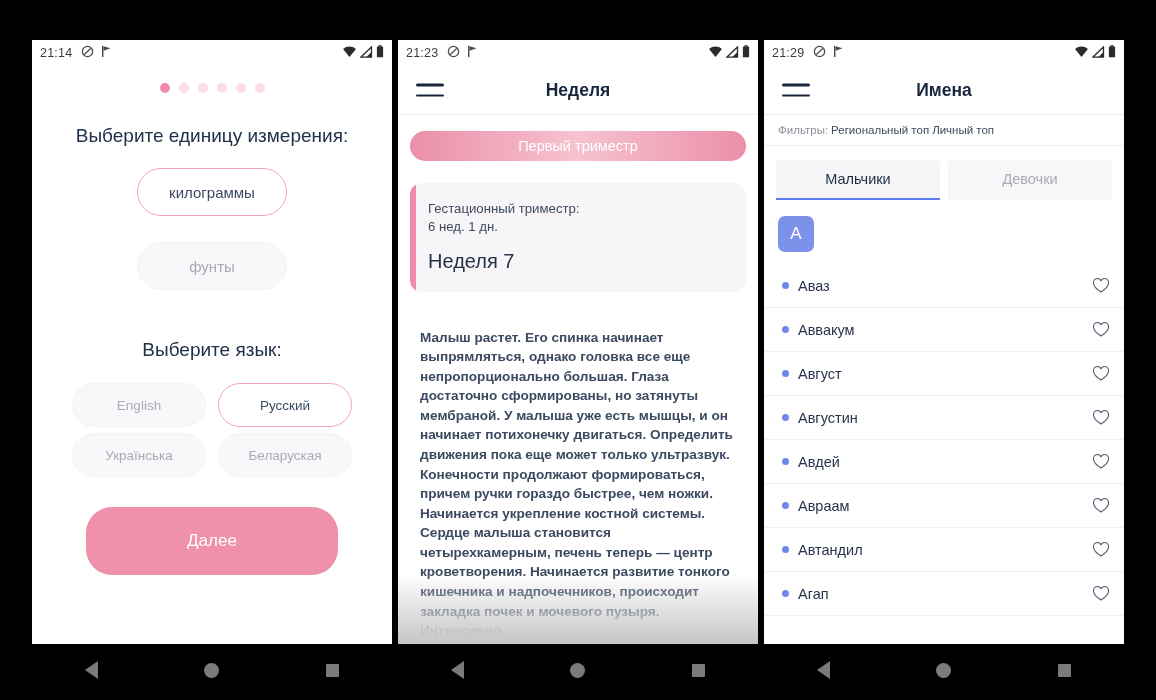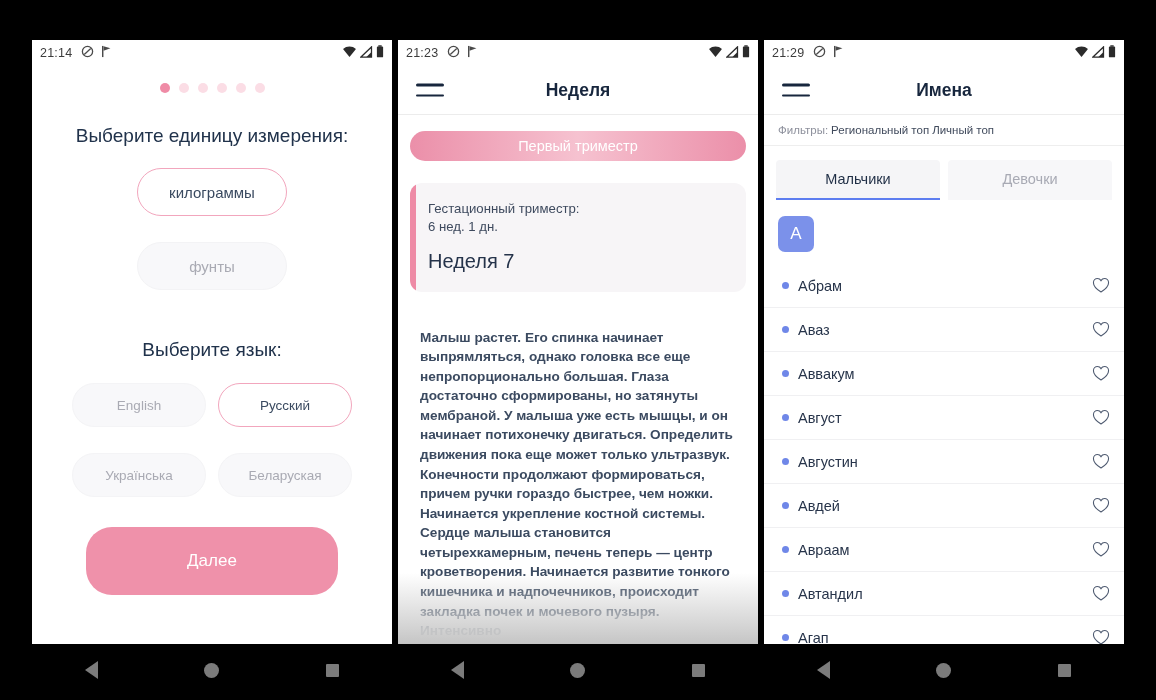--- a/index.html
+++ b/index.html
@@ -28,21 +28,21 @@
   .dot.active{background:#ef8ba6;}
 
   .s1-title{text-align:center;font-size:19px;color:#20324b;margin-top:32px;font-weight:400;}
   .s1-title.lang{margin-top:49px;}
 
   .pill{border-radius:26px;display:flex;align-items:center;justify-content:center;box-sizing:border-box;}
   .pill-unit{width:150px;height:48px;margin:0 auto;font-size:15px;}
   .pill-unit.sel{border:1.4px solid #f2a6bd;background:#fff;color:#3a4a60;margin-top:21px;}
   .pill-unit.unsel{border:1.2px solid #f3f3f5;background:#f8f8fa;color:#a9aab3;margin-top:26px;}
 
-  .lang-grid{display:flex;flex-wrap:wrap;gap:26px 12px;justify-content:center;margin-top:22px;}
+  .lang-grid{display:flex;flex-wrap:wrap;gap:6px 12px;justify-content:center;margin-top:22px;}
   .pill-lang{width:134px;height:44px;font-size:13.5px;}
   .pill-lang.unsel{border:1.2px solid #f4f4f6;background:#f8f8fa;color:#a9aab3;}
   .pill-lang.sel{border:1.4px solid #f2a6bd;background:#fff;color:#3a4a60;}
 
   .btn-next{width:252px;height:68px;margin:30px auto 0;border-radius:26px;background:#ef91aa;
             color:#fff;font-size:17px;display:flex;align-items:center;justify-content:center;}
 
   
   .appbar{height:48px;background:#fff;display:flex;align-items:center;position:relative;
           border-bottom:1px solid #ececec;}
@@ -304,27 +304,20 @@
       <div class="tabs">
         <div class="tab active">Мальчики</div>
         <div class="tab inactive">Девочки</div>
       </div>
 
       <div class="letter">А</div>
 
       <div class="namelist">
         <div class="namerow">
           <span class="bullet"></span>
-          <span class="nm">Абрам</span>
-          <span class="heart"><svg width="18" height="17" viewBox="0 0 20 18">
-                <path d="M10 16.2S1.6 11 1.6 5.9C1.6 3.2 3.7 1.3 6.1 1.3c1.7 0 3.1 1 3.9 2.3.8-1.3 2.2-2.3 3.9-2.3 2.4 0 4.5 1.9 4.5 4.6 0 5.1-8.4 10.3-8.4 10.3z" fill="none" stroke="#4e5a70" stroke-width="1.2"></path>
-              </svg></span>
-        </div>
-        <div class="namerow">
-          <span class="bullet"></span>
           <span class="nm">Аваз</span>
           <span class="heart"><svg width="18" height="17" viewBox="0 0 20 18">
                 <path d="M10 16.2S1.6 11 1.6 5.9C1.6 3.2 3.7 1.3 6.1 1.3c1.7 0 3.1 1 3.9 2.3.8-1.3 2.2-2.3 3.9-2.3 2.4 0 4.5 1.9 4.5 4.6 0 5.1-8.4 10.3-8.4 10.3z" fill="none" stroke="#4e5a70" stroke-width="1.2"></path>
               </svg></span>
         </div>
         <div class="namerow">
           <span class="bullet"></span>
           <span class="nm">Аввакум</span>
           <span class="heart"><svg width="18" height="17" viewBox="0 0 20 18">
                 <path d="M10 16.2S1.6 11 1.6 5.9C1.6 3.2 3.7 1.3 6.1 1.3c1.7 0 3.1 1 3.9 2.3.8-1.3 2.2-2.3 3.9-2.3 2.4 0 4.5 1.9 4.5 4.6 0 5.1-8.4 10.3-8.4 10.3z" fill="none" stroke="#4e5a70" stroke-width="1.2"></path>

